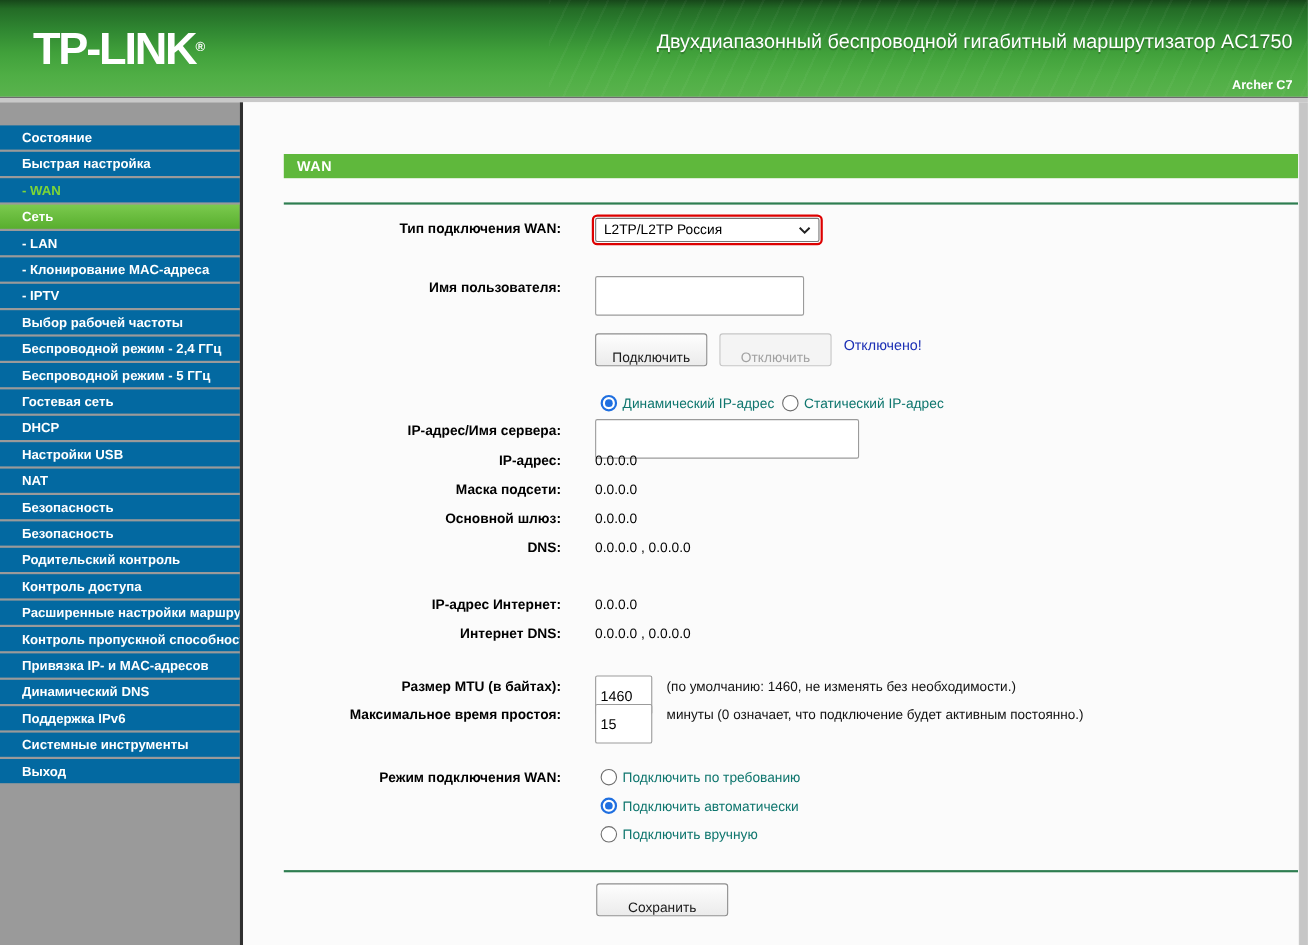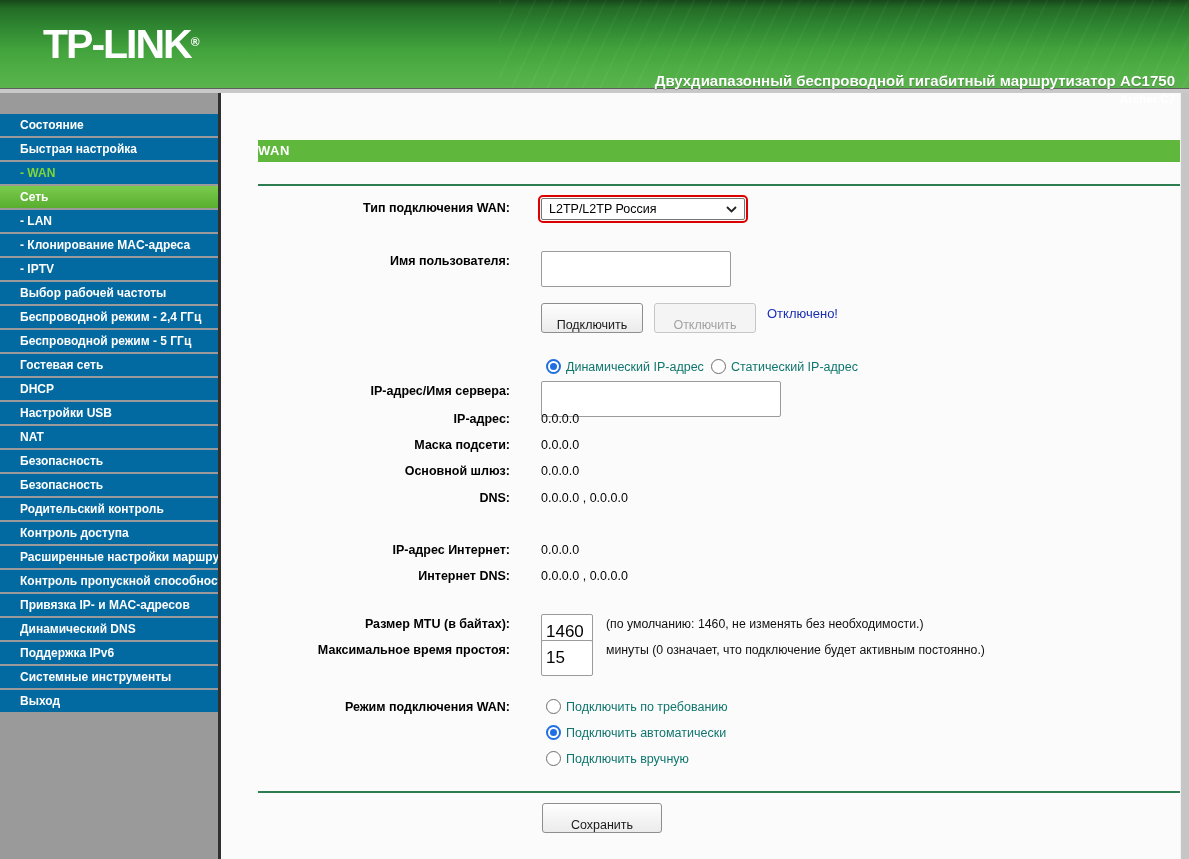--- a/index.html
+++ b/index.html
@@ -7,56 +7,56 @@
         font-family:"Liberation Sans",sans-serif;background:#fff;}
 
   
   .header{position:relative;height:88px;
     background:linear-gradient(180deg,#17471a 0%,#236b26 9%,#2f8631 30%,#41a13b 55%,#4fae45 78%,#5ab34d 100%);
     border-bottom:1px solid #5e5e5e;}
   .header::after{content:'';position:absolute;right:0;top:0;width:58%;height:100%;
     background:repeating-linear-gradient(115deg,rgba(255,255,255,0.07) 0 2px,transparent 2px 16px);
     opacity:.5;pointer-events:none;}
   .logo{position:absolute;left:30px;top:22px;color:#fff;font-weight:bold;
-    font-size:41px;letter-spacing:-2px;line-height:44px;margin-left:13px;}
+    font-size:41px;letter-spacing:-2px;line-height:44px;}
   .logo .reg{font-size:12px;letter-spacing:0;vertical-align:top;position:relative;top:-2px;}
   .header-right{position:absolute;right:14px;top:28px;text-align:right;color:#fff;z-index:2;}
-  .header-title{font-size:15px;font-weight:bold;text-shadow:0 1px 1px rgba(0,0,0,.25);margin-top:44px;}
-  .header-model{font-size:11.5px;font-weight:bold;margin-top:4px;}
+  .header-title{font-size:18px;font-weight:normal;text-shadow:0 1px 1px rgba(0,0,0,.25);}
+  .header-model{font-size:11.5px;font-weight:bold;margin-top:23px;}
   .gray-strip{height:4px;background:#c9c9c9;}
 
   
   .body{display:flex;height:767px;}
   .sidebar{width:218px;background:#9a9a9a;padding-top:21px;box-sizing:border-box;flex:0 0 218px;}
   .side-item{height:22px;line-height:22px;margin-bottom:2px;background:#0369a1;color:#fff;
     font-size:12px;font-weight:bold;padding-left:20px;cursor:pointer;
     white-space:nowrap;overflow:hidden;}
   .side-item.selected{background:linear-gradient(#7bca4e,#58ae2e);}
   .side-item.highlight{color:#7ed637;}
   .sidebar-divider{width:3px;background:#303030;flex:0 0 3px;}
   .content{position:relative;flex:1 1 auto;background:#fbfbfb;}
   .scrollbar{flex:0 0 9px;background:#c6c6c6;border-left:1px solid #f2f2f2;box-sizing:border-box;}
 
   
   .wan-bar{position:absolute;left:37px;top:47px;width:922px;height:22px;background:#5fb83c;
-    color:#fff;font-weight:bold;font-size:13px;line-height:22px;
+    color:#fff;font-weight:bold;font-size:13px;line-height:22px;padding-left:12px;
     box-sizing:border-box;letter-spacing:.5px;}
   .divider{position:absolute;left:37px;width:922px;height:0;border-top:2px solid #2e7d50;}
   .top-divider{top:91px;}
   .bottom-divider{top:698px;}
 
   .row{position:absolute;left:0;width:959px;height:20px;}
   .lbl{position:absolute;left:0;width:289px;text-align:right;font-weight:bold;
     font-size:12.5px;line-height:20px;color:#000;white-space:nowrap;}
   .val{position:absolute;left:320px;font-size:12.5px;line-height:20px;color:#000;white-space:nowrap;}
   .note{position:absolute;left:385px;font-size:12.3px;line-height:20px;color:#111;white-space:nowrap;}
 
   input.txt{position:absolute;left:320px;top:0;height:36px;width:190px;box-sizing:border-box;
     border:1px solid #9b9b9b;border-radius:2px;font-family:"Liberation Sans",sans-serif;
-    font-size:17px;padding:0 4px;background:#fff;}
+    font-size:13px;padding:0 4px;background:#fff;}
   input.txt.wide{width:240px;}
   input.txt.small{width:52px;}
 
   .select{position:absolute;left:320px;top:0;width:204px;height:22px;box-sizing:border-box;
     background:#fff;border:1px solid #767676;border-radius:2px;display:flex;align-items:center;
     padding:0 7px;font-size:12.5px;cursor:pointer;
     outline:2px solid #dd0000;outline-offset:1px;}
   .select .sel-text{flex:1 1 auto;}
   .select svg{flex:0 0 auto;}
 

